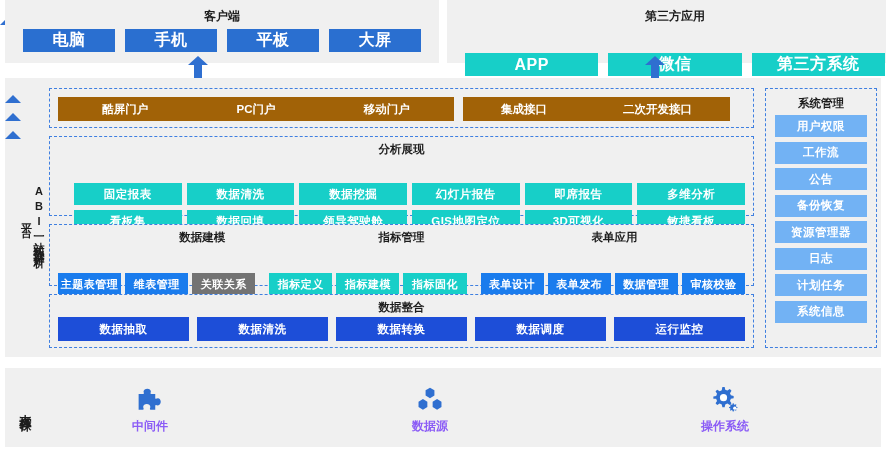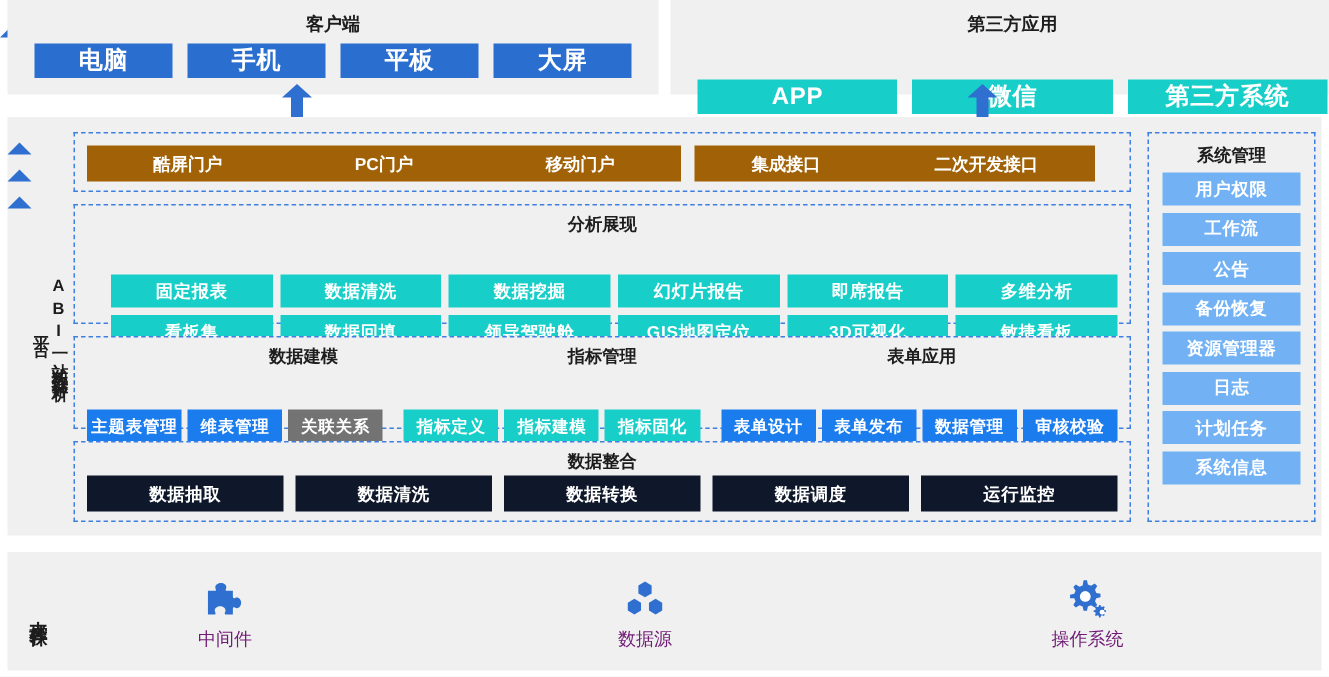--- a/index.html
+++ b/index.html
@@ -110,21 +110,21 @@
   #modeling-row{
     position:absolute;left:8px;right:8px;top:24px;display:flex;gap:4px;margin-top:24px;
   }
   #modeling-row .tile{flex:1;height:22px;font-size:11px;}
   .seg-gap{width:6px;flex:0 0 6px!important;background:transparent!important;}
 
   
   #integration-group{left:44px;top:216px;width:705px;height:54px;}
   #integration-row{position:absolute;left:8px;right:8px;top:22px;display:flex;gap:8px;}
   #integration-row .tile{flex:1;height:24px;font-size:11.5px;}
-  .c-green{background:#0f172a;}
+  .c-green{background:#1d4ed8;}
 
   
   #sysmgmt-group{left:760px;top:10px;width:112px;height:260px;}
   #sysmgmt-title{
     position:absolute;left:0;right:0;top:7px;text-align:center;
     font-size:11.5px;font-weight:bold;color:#1d1d1d;
   }
   #sysmgmt-list{
     position:absolute;left:9px;right:9px;top:26px;
     display:flex;flex-direction:column;gap:4.5px;
@@ -139,21 +139,21 @@
   #support-vlabel{
     position:absolute;left:14px;top:0;height:79px;
     display:flex;align-items:center;
     font-size:12px;font-weight:bold;color:#1d1d1d;
   }
   #support-vlabel .vcol{letter-spacing:2px;}
   .support-item{
     position:absolute;top:16px;width:120px;text-align:center;
   }
   .support-item .lbl{
-    margin-top:4px;font-size:12px;font-weight:normal;color:#701a75;
+    margin-top:4px;font-size:12px;font-weight:bold;color:#8b5cf6;
   }
   .ico{height:30px;display:flex;align-items:flex-end;justify-content:center;}
   #support-mid{left:365px;}
   #support-left{left:85px;}
   #support-right{left:660px;}
 </style>
 </head>
 <body>
 
 <div class="stage">

